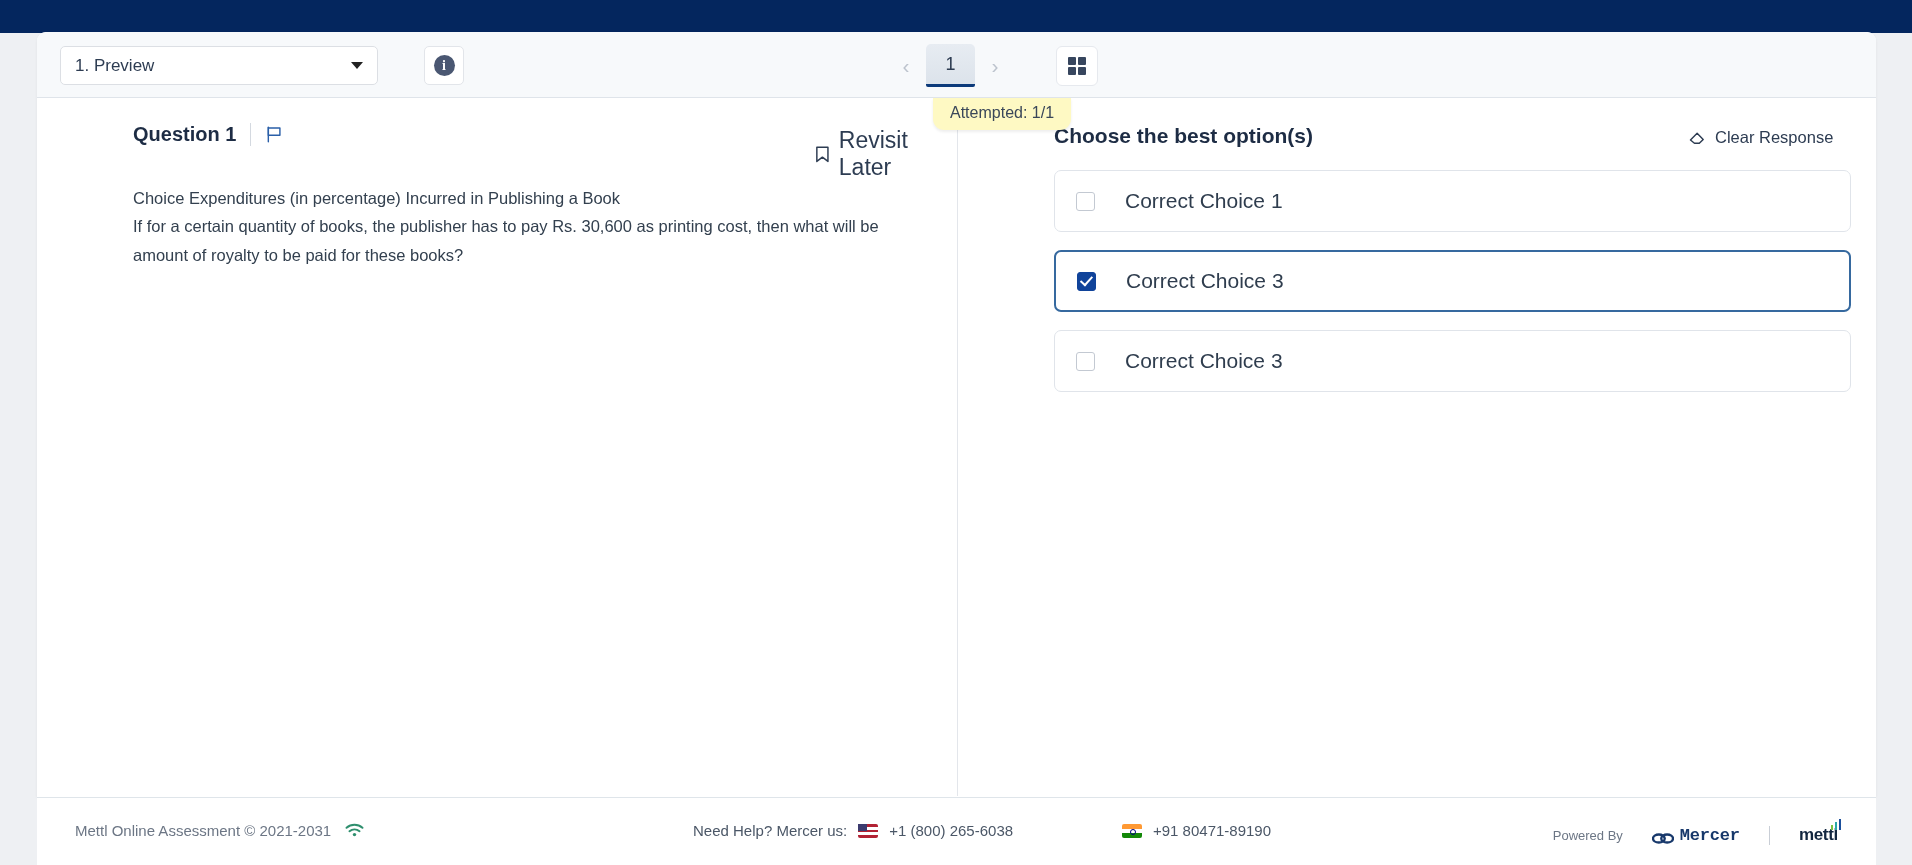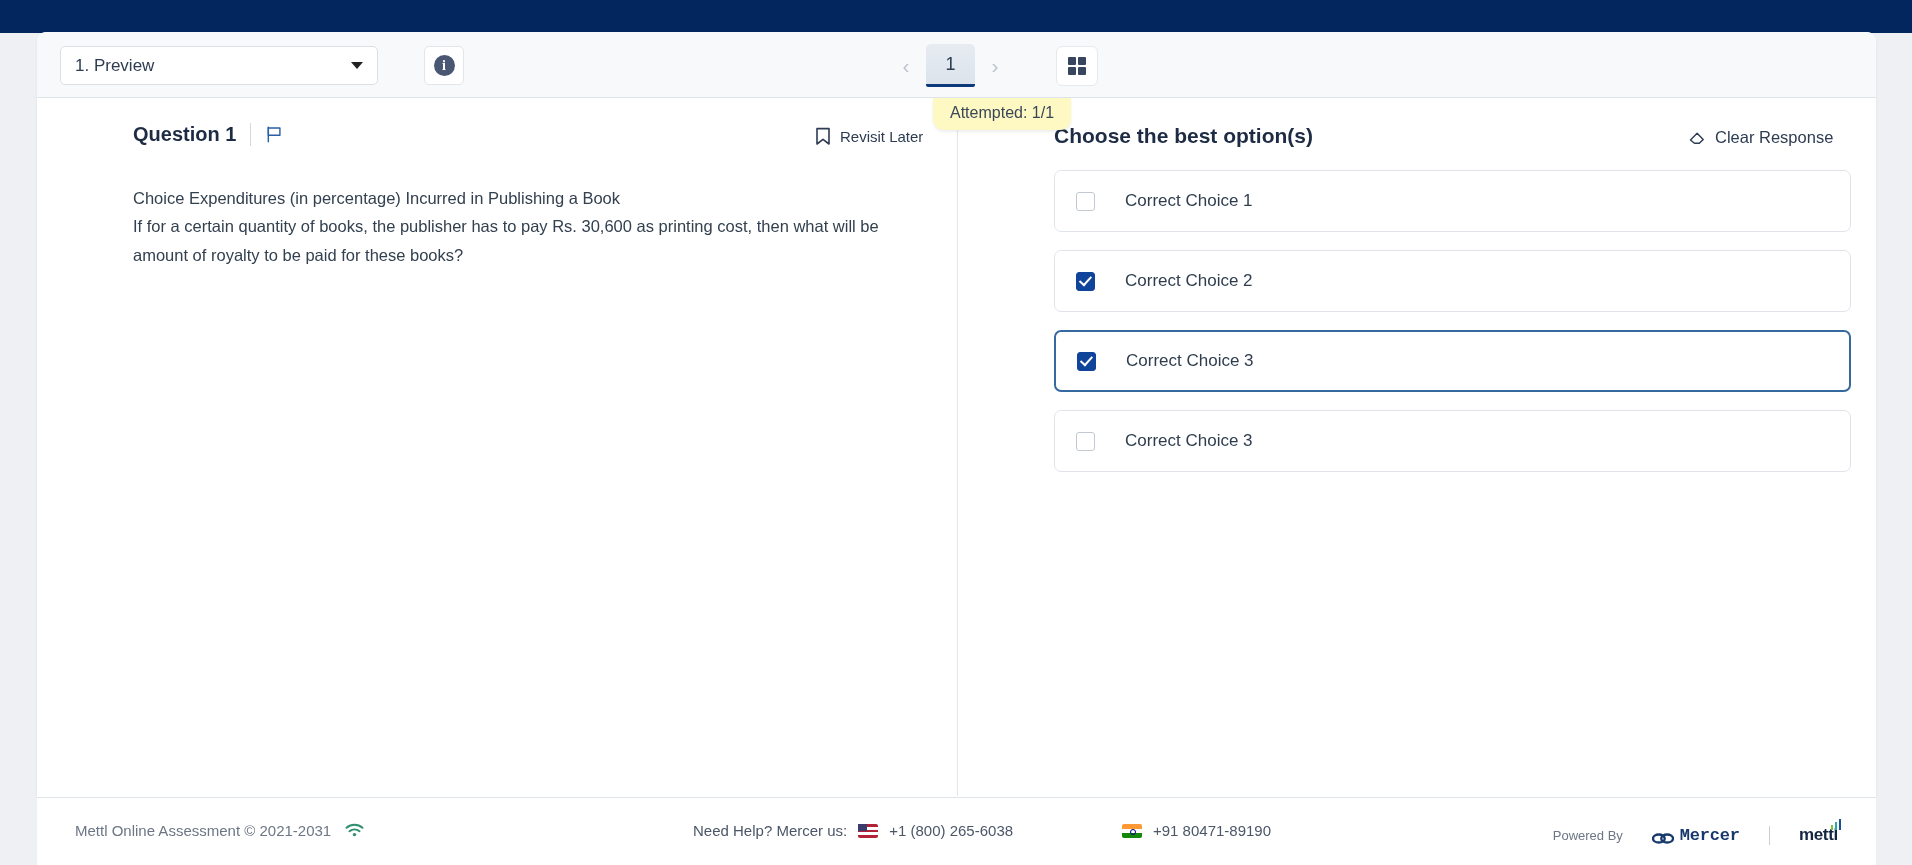--- a/index.html
+++ b/index.html
@@ -117,21 +117,21 @@
     display: flex; align-items: center; gap: 14px;
   }
   #q-title { font-size: 20px; font-weight: bold; color: #1d2c44; }
   .vrule { width: 1px; height: 23px; background: #d4d9e0; }
   .flag-ico { width: 19px; height: 19px; }
   #revisit {
     position: absolute; left: 778px; top: 29px;
     display: flex; align-items: center; gap: 9px;
     cursor: pointer;
   }
-  #revisit-label { font-size: 15px; color: #2d3c52; }
+  #revisit-label { font-size: 23px; color: #2d3c52; }
   #q-text {
     position: absolute; left: 96px; top: 86px; width: 800px;
     font-size: 16.5px; line-height: 1.72; color: #33404f;
   }
   
   #right-pane { position: absolute; left: 921px; top: 0; width: 918px; height: 698px; }
   #opts-head { font-size: 21px; font-weight: bold; color: #1d2c44;
     position: absolute; left: 96px; top: 26px; }
   #clear-btn {
     position: absolute; left: 730px; top: 30px;
@@ -155,21 +155,21 @@
     border: 1px solid #c3c9d2; background: #fff;
     flex: none;
     display: flex; align-items: center; justify-content: center;
   }
   .cbox.on { background: #10439a; border-color: #10439a; }
   .cbox.on::after {
     content: ""; width: 5px; height: 10px;
     border: solid #fff; border-width: 0 2.3px 2.3px 0;
     transform: rotate(42deg) translate(-1px,-1px);
   }
-  .opt-label { margin-left: 30px; font-size: 17px; color: #2f3d4e; text-align: right; }
+  .opt-label { margin-left: 30px; font-size: 21px; color: #2f3d4e; text-align: right; }
   
   #footer {
     position: absolute; left: 37px; top: 797px;
     width: 1839px; height: 68px;
     background: #fff;
     border-top: 1px solid #dfe5ea;
   }
   #copy {
     position: absolute; left: 38px; top: 24px;
     display: flex; align-items: center; gap: 14px;
@@ -272,24 +272,20 @@
         <svg width="19" height="19" viewBox="0 0 20 20">
           <path d="M2.6 12.6 9.6 5.6l6.4 6.4-4.1 4.1H6.8z" fill="none" stroke="#2d3c52" stroke-width="1.5" stroke-linejoin="round"></path>
         </svg>
         <span id="clear-label">Clear Response</span>
       </div>
 
       <div id="options">
           <div class="option">
             <span class="cbox"></span>
             <span class="opt-label">Correct Choice 1</span>
-          </div>
-          <div class="option">
-            <span class="cbox on"></span>
-            <span class="opt-label">Correct Choice 2</span>
           </div>
           <div class="option focused">
             <span class="cbox on"></span>
             <span class="opt-label">Correct Choice 3</span>
           </div>
           <div class="option">
             <span class="cbox"></span>
             <span class="opt-label">Correct Choice 3</span>
           </div>
         </div>

